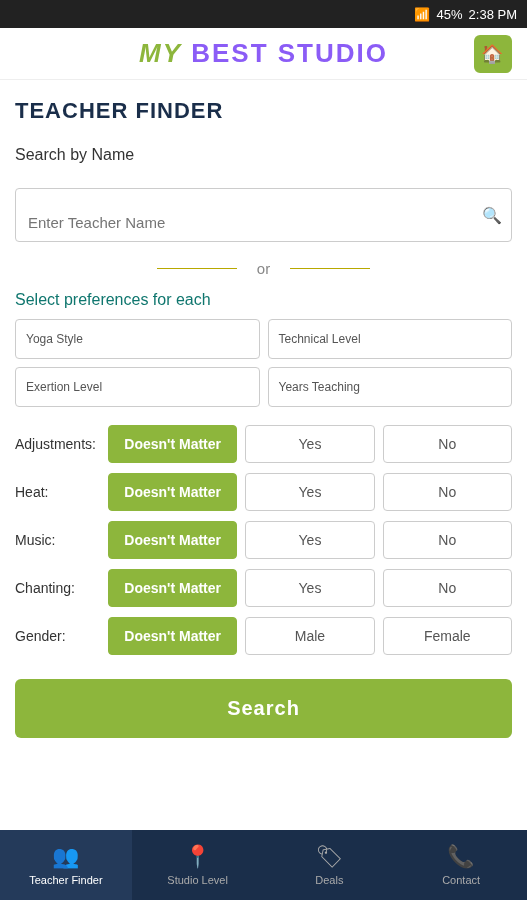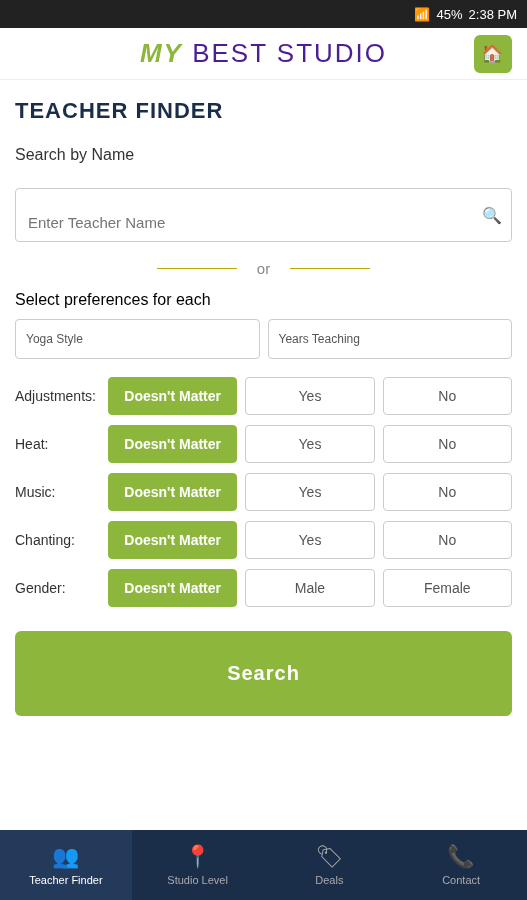--- a/index.html
+++ b/index.html
@@ -34,21 +34,21 @@
       padding: 10px 15px;
       border-bottom: 1px solid #eee;
       position: relative;
     }
     .app-title {
       font-size: 26px;
       letter-spacing: 2px;
       font-weight: 300;
     }
     .app-title .my { color: #8db63c; font-style: italic; font-weight: 600; }
-    .app-title .best-studio { color: #4c1d95; font-weight: 400; }
+    .app-title .best-studio { color: #8b5cf6; font-weight: 700; }
     .home-icon-btn {
       position: absolute;
       right: 15px;
       background: #8db63c;
       border: none;
       border-radius: 6px;
       width: 38px;
       height: 38px;
       cursor: pointer;
       display: flex;
@@ -118,21 +118,21 @@
     .or-line {
       flex: 1;
       height: 1px;
       background: #b8a800;
       max-width: 80px;
     }
 
     
     .pref-label {
       font-size: 16px;
-      color: #000000;
+      color: #0f766e;
       margin-bottom: 10px;
     }
 
     
     .pref-grid {
       display: grid;
       grid-template-columns: 1fr 1fr;
       gap: 8px;
       margin-bottom: 18px;
     }
@@ -177,21 +177,21 @@
       font-weight: bold;
     }
 
     
     .search-btn {
       width: 100%;
       background: #8db63c;
       color: #fff;
       border: none;
       border-radius: 6px;
-      padding: 31px 0;
+      padding: 18px 0;
       font-size: 20px;
       font-weight: 600;
       cursor: pointer;
       margin-top: 14px;
       margin-bottom: 20px;
       letter-spacing: 1px;
     }
 
     
     .bottom-nav {
@@ -262,20 +262,22 @@
     <span>or</span>
     <div class="or-line"></div>
   </div>
 
   
   <div class="pref-label">Select preferences for each</div>
 
   
   <div class="pref-grid">
     <div class="pref-cell">Yoga Style</div>
+    <div class="pref-cell">Technical Level</div>
+    <div class="pref-cell">Exertion Level</div>
     <div class="pref-cell">Years Teaching</div>
   </div>
 
   
   <div id="toggle-rows">
       <div class="toggle-row">
         <div class="toggle-label">Adjustments:</div>
         <button class="toggle-btn active">Doesn't Matter</button>
         <button class="toggle-btn">Yes</button>
         <button class="toggle-btn">No</button>

